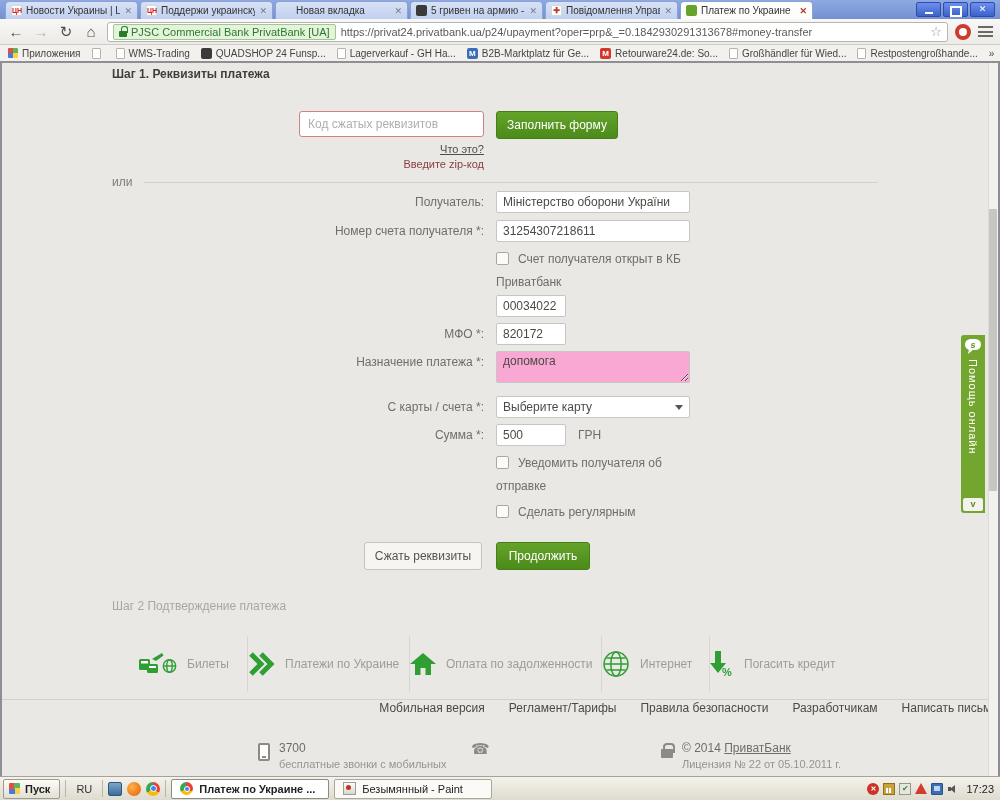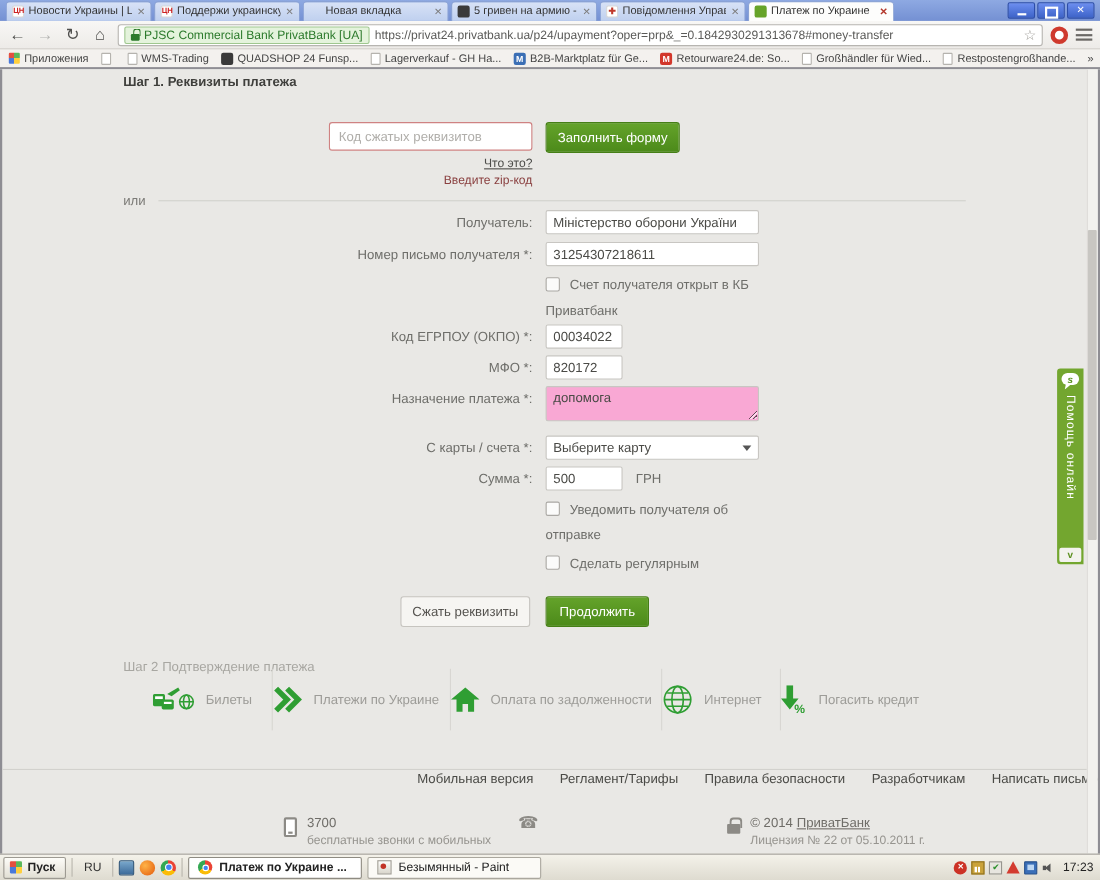--- a/index.html
+++ b/index.html
@@ -69,21 +69,21 @@
   .ftext { position:absolute; left:494px; top:288px; width:194px; height:32px; background:#f9a8d4; border:1px solid #c8c6c2; border-radius:2px; font-size:12px; color:#4a4a46; padding:2px 6px; resize:both; overflow:hidden; }
   .fselect { position:absolute; left:494px; top:333px; width:194px; height:22px; background:#fff; border:1px solid #c8c6c2; border-radius:2px; font-size:12px; color:#4a4a46; padding:2px 6px; display:flex; align-items:center; justify-content:space-between; }
   .selarrow { width:0; height:0; border-left:4px solid transparent; border-right:4px solid transparent; border-top:5px solid #555; }
   .grn { position:absolute; left:576px; top:365px; font-size:12px; color:#6e6e6a; }
   .cbrow { position:absolute; left:494px; width:205px; font-size:12px; color:#6e6e6a; line-height:23px; }
   .cb { display:inline-block; width:13px; height:13px; background:#fbfbfa; border:1px solid #aaa8a4; border-radius:2px; vertical-align:-2px; margin-right:9px; }
   .btn-plain { position:absolute; left:362px; top:479px; width:118px; height:28px; background:#f6f5f2; border:1px solid #c6c4bf; border-radius:3px; color:#55534f; font-size:12px; text-align:center; cursor:pointer; }
   .btn-continue { position:absolute; left:494px; top:479px; width:94px; height:28px; }
 
   
-  .services { position:absolute; left:133px; right:115px; top:544px; height:58px; display:flex; align-items:center;justify-content:center; }
+  .services { position:absolute; left:133px; right:115px; top:572px; height:58px; display:flex; align-items:center;justify-content:center; }
   .svc { display:flex; align-items:center; gap:10px; height:56px; flex:none; color:#2f9e33; }
   .svc + .svc { border-left:1px solid #d8d6d2; }
   .svc .slbl { font-size:12px; color:#9d9c98; }
 
   .bigdivider { position:absolute; left:0; right:0; top:636px; border-top:1px solid #d2d1cd; }
   .flinks { position:absolute; left:0; right:0; top:638px; display:flex; justify-content:flex-end; gap:24px; }
   .flink { font-size:12px; color:#4a4a46; white-space:nowrap; }
   .contacts { position:absolute; left:222px; right:100px; top:678px; display:flex;padding-left:34px; }
   .contact { display:flex; gap:9px; align-items:flex-start; }
   .c1 { width:213px; } .c2 { width:190px; } .c3 { flex:1; }
@@ -243,26 +243,25 @@
   <input class="zipinput" placeholder="Код сжатых реквизитов" style="">
   <div class="btn-green btn-fill" style="line-height:26px;">Заполнить форму</div>
   <div class="whatlink">Что это?</div>
   <div class="ziphint">Введите zip-код</div>
   <div class="orlbl">или</div>
   <div class="orline"></div>
 
   <div class="flabel" style="top:132px;">Получатель:</div>
   <input class="finput" style="left: 494px; top: 128px; width: 194px;" value="Міністерство оборони України">
 
-  <div class="flabel" style="top:161px;">Номер письмо получателя *:</div>
+  <div class="flabel" style="top:161px;">Номер счета получателя *:</div>
   <input class="finput" style="left: 494px; top: 157px; width: 194px;" value="31254307218611">
 
   <div class="cbrow" style="top:185px;"><span class="cb"></span><span>Счет получателя открыт в КБ Приватбанк</span></div>
 
-  <div class="flabel" style="top:236px;">Код ЕГРПОУ (ОКПО) *:</div>
   <input class="finput" style="left: 494px; top: 232px; width: 70px;" value="00034022">
 
   <div class="flabel" style="top:264px;">МФО *:</div>
   <input class="finput" style="left: 494px; top: 260px; width: 70px;" value="820172">
 
   <div class="flabel" style="top:292px;">Назначение платежа *:</div>
   <textarea class="ftext" style="">допомога</textarea>
 
   <div class="flabel" style="top:337px;">С карты / счета *:</div>
   <div class="fselect">

